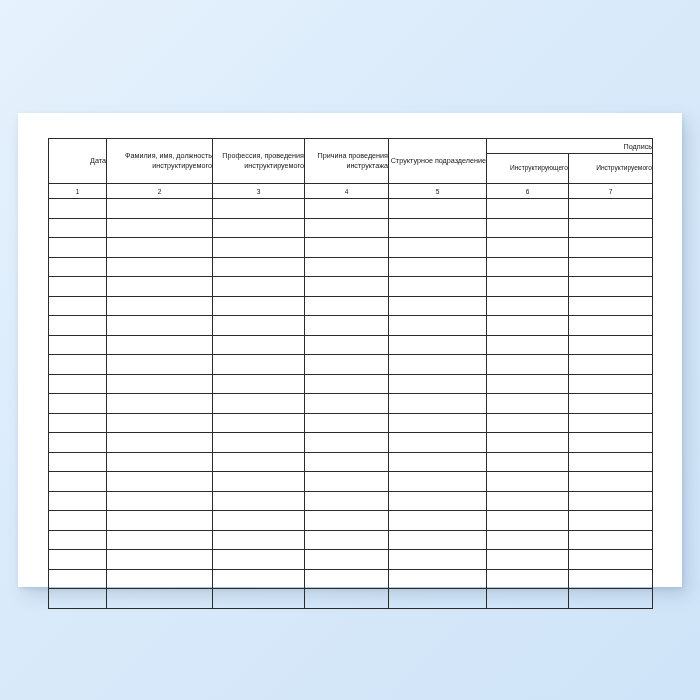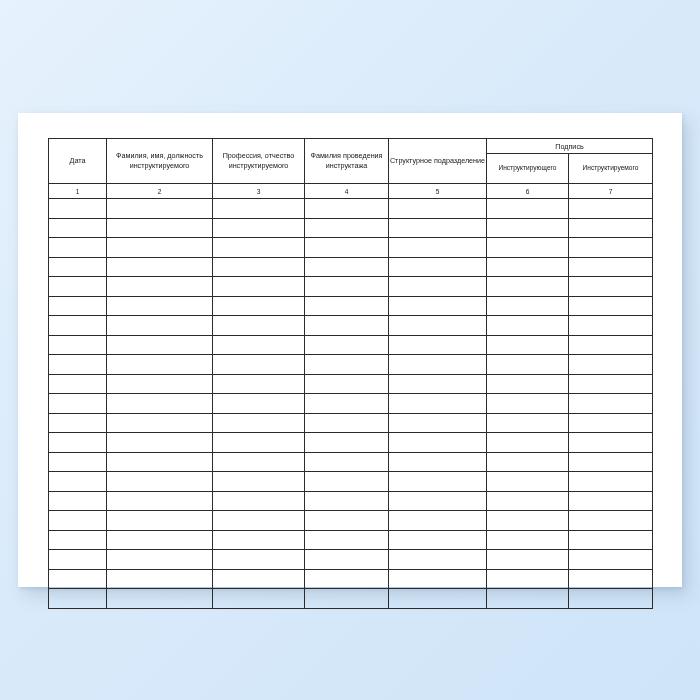--- a/index.html
+++ b/index.html
@@ -87,20 +87,21 @@
     height: 14px;
     font-size: 6.6px;
   }
 
   td.blank-cell {
     height: 18.5px;
   }
 
   .hcell-text {
     display: block;
+    text-align: right;
   }
 </style>
 </head>
 <body>
 
 <div id="page-backdrop"></div>
 
 <div id="paper">
   <div id="table-wrap">
     <table class="journal">
@@ -115,24 +116,24 @@
       </colgroup>
       <thead>
         <tr>
           <th class="head-cell" rowspan="2">
               <span class="hcell-text">Дата</span>
             </th>
           <th class="head-cell" rowspan="2">
               <span class="hcell-text">Фамилия, имя, должность инструктируемого</span>
             </th>
           <th class="head-cell" rowspan="2">
-              <span class="hcell-text">Профессия, отчество инструктируемого</span>
-            </th>
-          <th class="head-cell" rowspan="2">
-              <span class="hcell-text">Фамилия проведения инструктажа</span>
+              <span class="hcell-text">Профессия, проведения инструктируемого</span>
+            </th>
+          <th class="head-cell" rowspan="2">
+              <span class="hcell-text">Причина проведения инструктажа</span>
             </th>
           <th class="head-cell" rowspan="2">
               <span class="hcell-text">Структурное подразделение</span>
             </th>
           <th class="signature-group" colspan="2">
               <span class="hcell-text">Подпись</span>
             </th>
         </tr>
         <tr>
           <th class="signature-sub">

